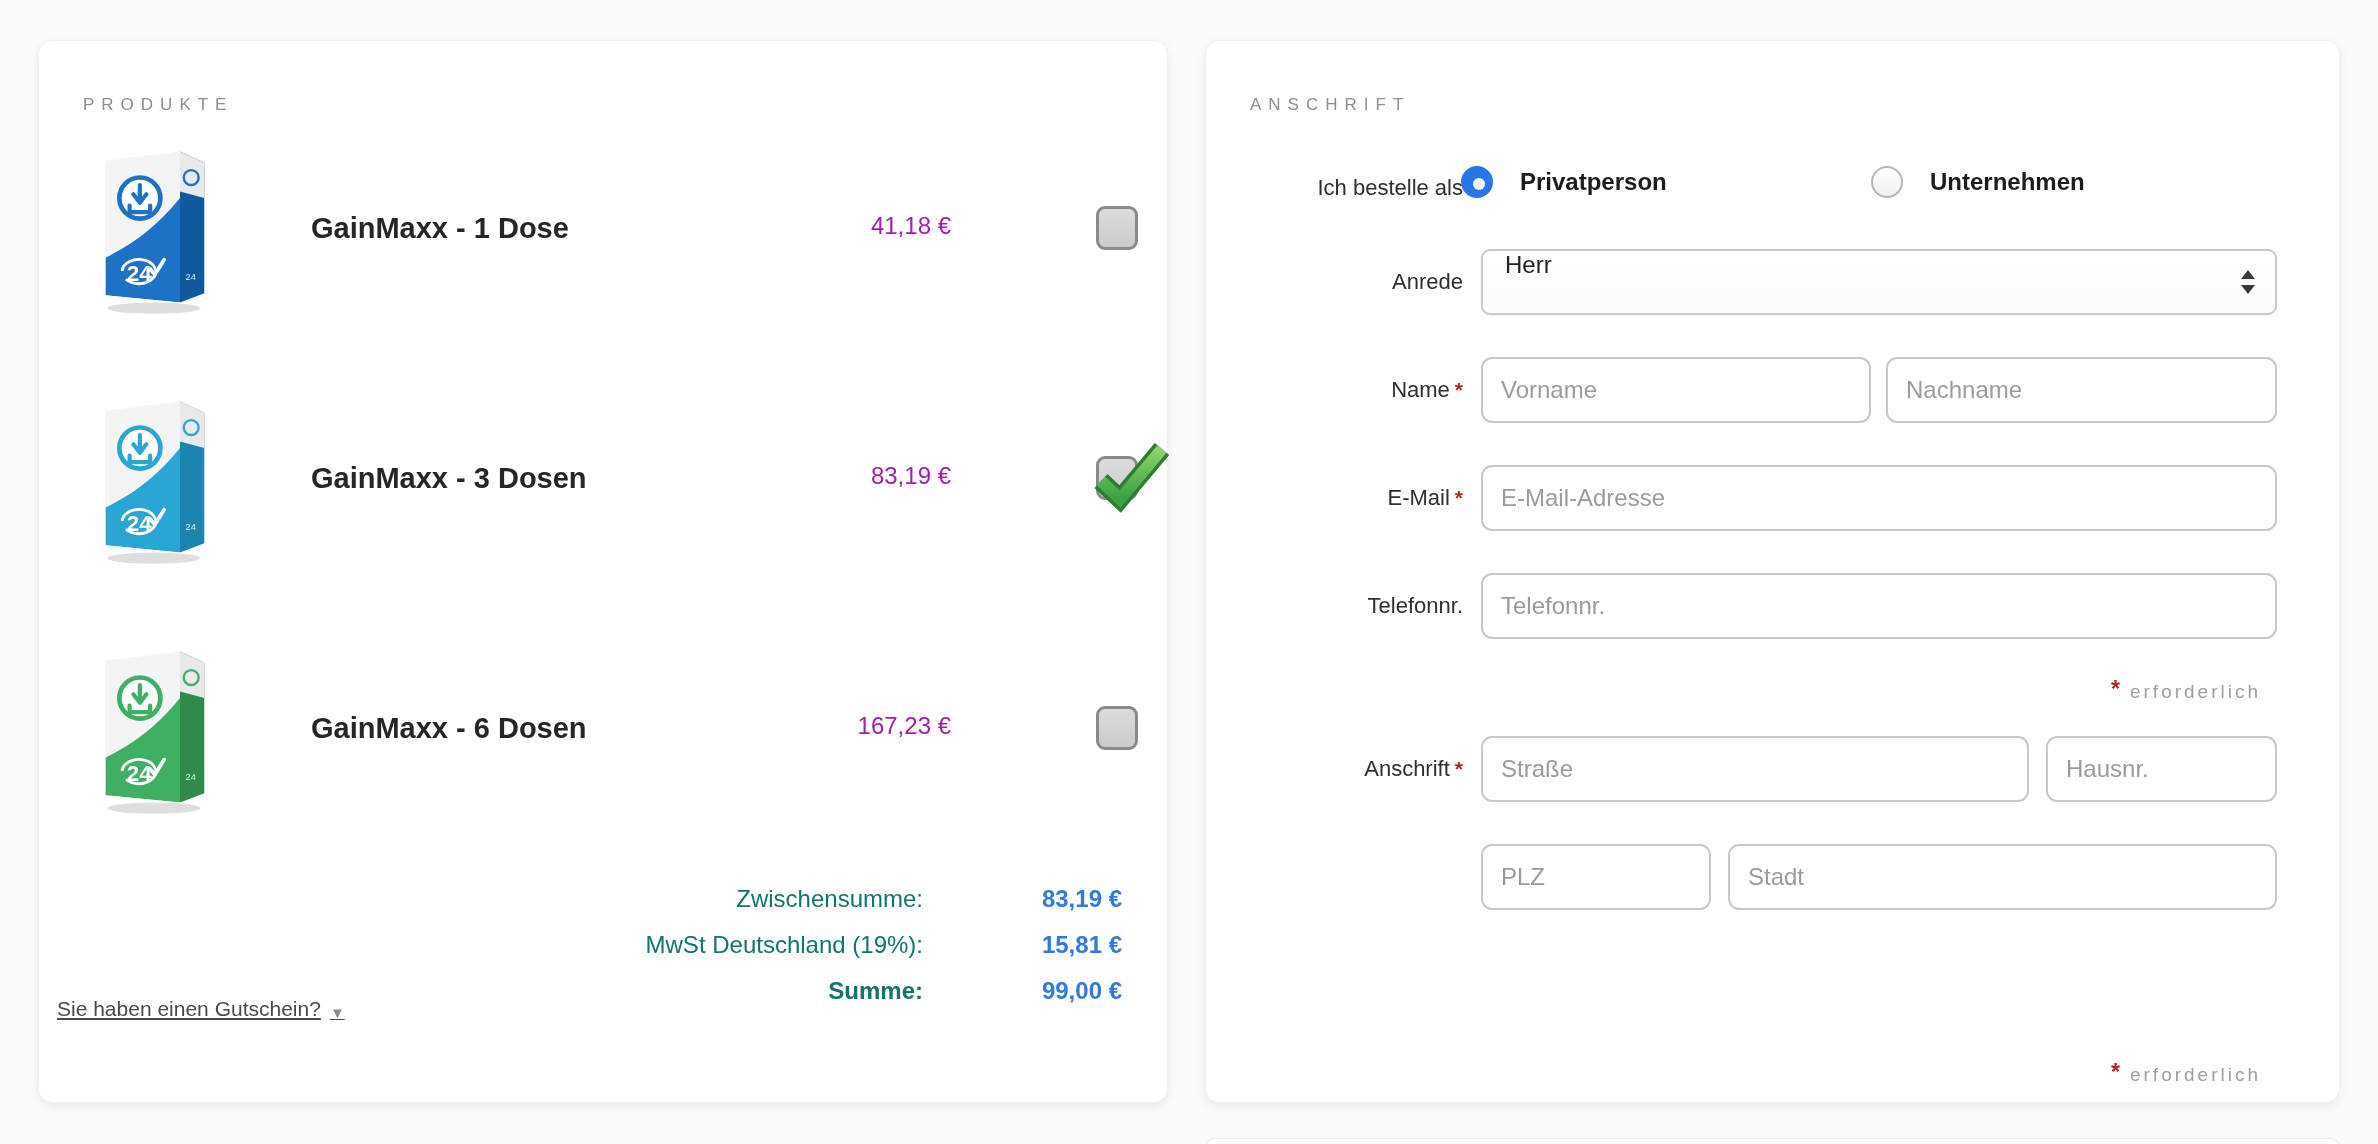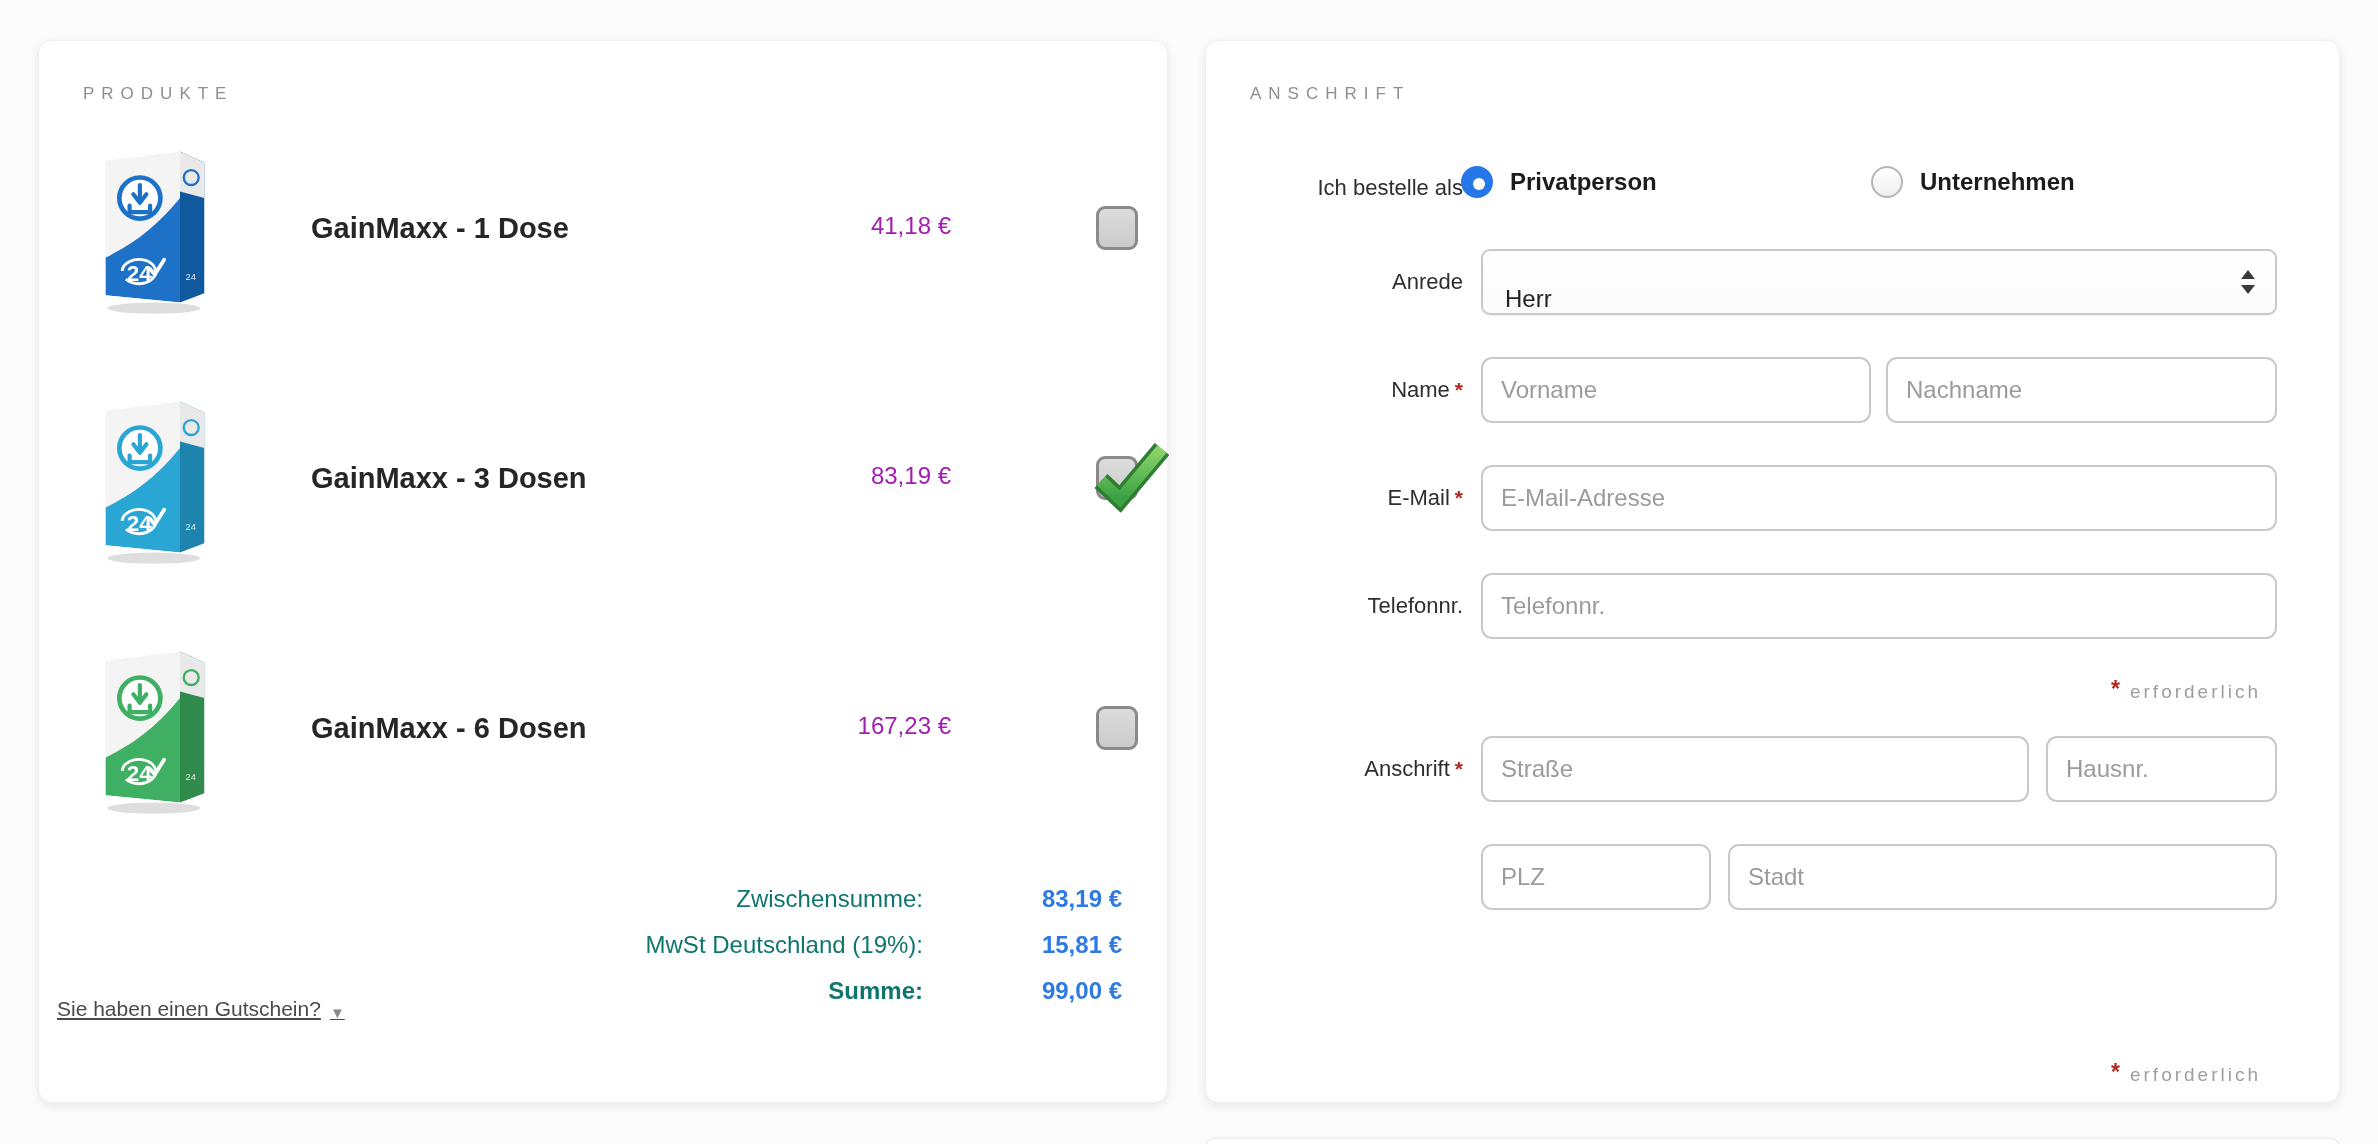--- a/index.html
+++ b/index.html
@@ -15,21 +15,21 @@
     border-radius:14px; box-shadow:0 3px 10px rgba(0,0,0,0.08);
   }
   #products-card { left:38px; top:40px; width:1130px; height:1063px; }
   #address-card  { left:1205px; top:40px; width:1135px; height:1063px; }
   #next-card-edge {
     position:absolute; left:1205px; top:1138px; width:1135px; height:10px;
     background:#fff; border:1px solid #ececec; border-bottom:none;
     border-radius:12px 12px 0 0; box-shadow:0 -1px 2px rgba(0,0,0,0.03);
   }
   .section-title {
-    position:absolute; left:44px; top:43px;
+    position:absolute; left:44px; top:54px;
     font-size:17px; font-weight:500; letter-spacing:7px; color:#8e8e8e;
   }
   
   .product-row { position:absolute; left:0; width:100%; height:190px; }
   #row-0 { top:92px; } #row-1 { top:342px; } #row-2 { top:592px; }
   .product-image { position:absolute; left:57px; top:4px; width:112px; height:180px; }
   .product-name {
     position:absolute; left:272px; top:0; height:190px; line-height:190px;
     font-size:29px; font-weight:bold; color:#262626;
   }
@@ -61,21 +61,21 @@
     display:flex; align-items:flex-end; gap:9px;text-decoration:underline;
   }
   .voucher-caret { font-size:15px; color:#8a8a8a; padding-top:2px; }
   
   .form-label {
     position:absolute; left:0; width:257px; text-align:right;
     font-size:22px; color:#2e2e2e; line-height:26px; white-space:nowrap;
   }
   .req-star { color:#b3261e; font-weight:bold; font-size:21px; margin-left:5px; }
   .orderas-label { top:134px; }
-  .radio-option { position:absolute; top:125px; height:32px; display:flex; align-items:center; gap:17px; cursor:pointer; }
+  .radio-option { position:absolute; top:125px; height:32px; display:flex; align-items:center; gap:27px; cursor:pointer; }
   #radio-opt-0 { left:255px; } #radio-opt-1 { left:665px; }
   .radio {
     width:32px; height:32px; border-radius:50%; position:relative;
     background:linear-gradient(#ffffff,#efefef); border:2px solid #b5b5b5;
   }
   .radio.selected { background:#2677e8; border:2px solid #2677e8; }
   .radio.selected::after {
     content:""; position:absolute; left:10px; top:10px; width:12px; height:12px;
     border-radius:50%; background:#fff;
   }
@@ -83,21 +83,21 @@
   .text-input {
     position:absolute; height:66px; border:2px solid #c9c9c9; border-radius:11px;
     background:#fff; font-family:"Liberation Sans", sans-serif;
     font-size:24px; color:#333; padding:0 18px; outline:none;
   }
   .text-input::placeholder { color:#9b9b9b; opacity:1; }
   .select {
     position:absolute; height:66px; border:2px solid #c9c9c9; border-radius:9px;
     background:linear-gradient(#ffffff,#fbfbfb);
     box-shadow:0 1px 2px rgba(0,0,0,0.06);
-    display:flex; align-items:flex-end; padding:0 22px; cursor:pointer;
+    display:flex; align-items:flex-start; padding:0 22px; cursor:pointer;
   }
   .select-value { font-size:24px; color:#222; }
   .select-arrows { position:absolute; right:20px; top:50%; margin-top:-12px; width:14px; height:24px; }
   .required-note {
     position:absolute; right:78px; height:28px; display:flex; align-items:center; gap:10px;
   }
   .required-note .note-star { color:#b3261e; font-weight:bold; font-size:23px; position:relative; top:-3px; }
   .required-note .note-text { font-size:19px; color:#9e9e9e; letter-spacing:3px; }
 </style>
 </head>

